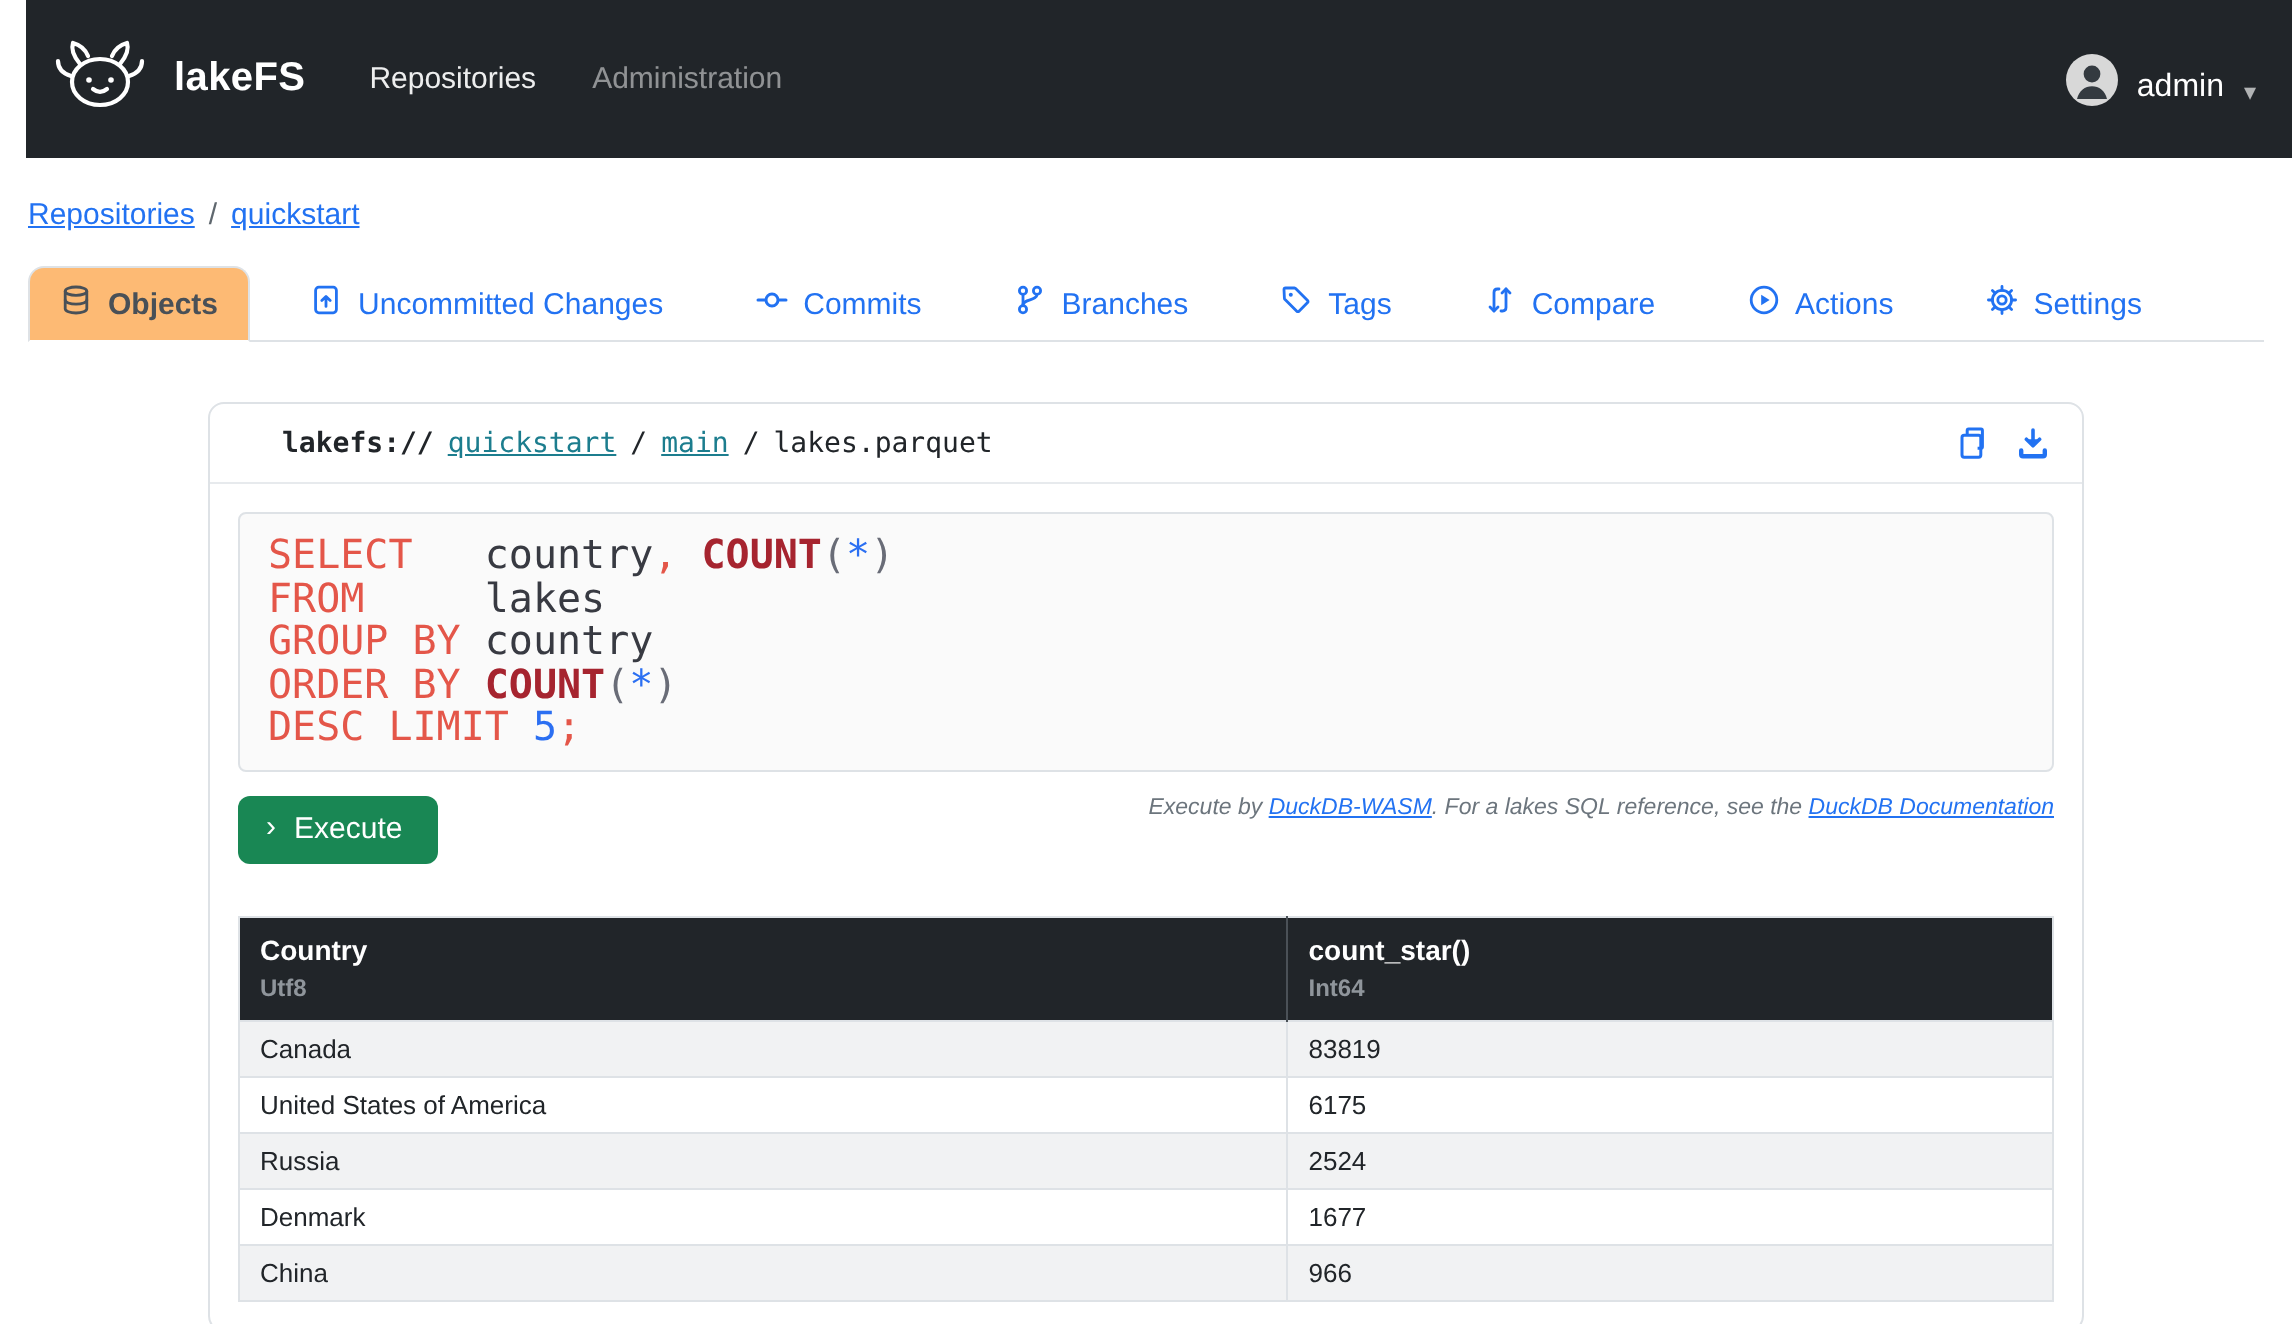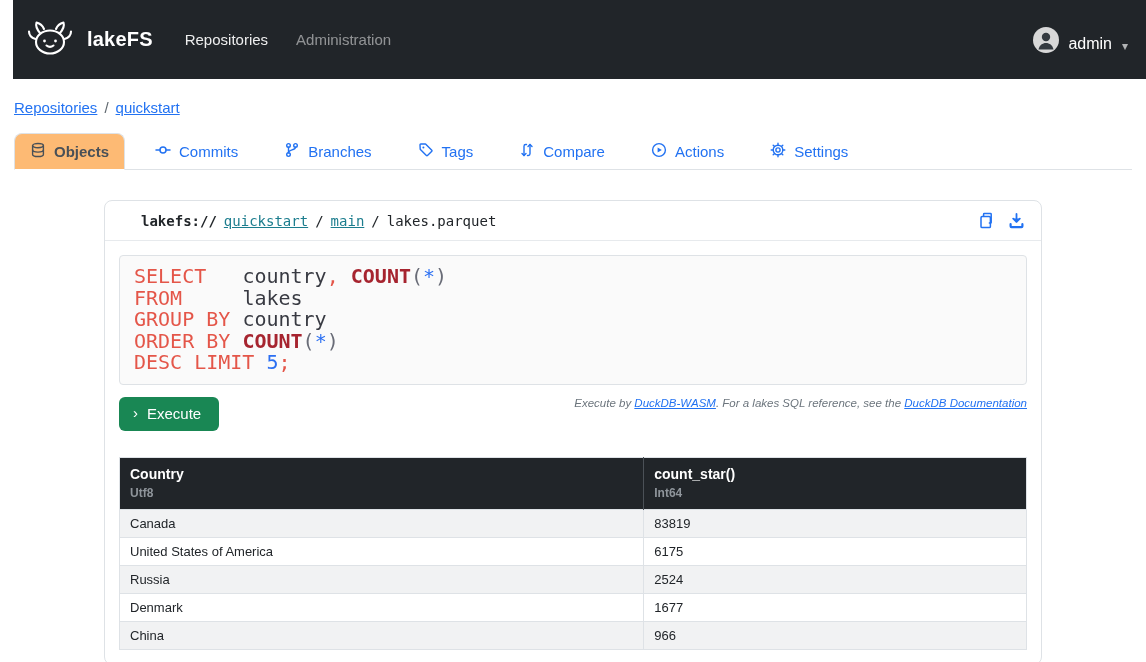--- a/index.html
+++ b/index.html
@@ -123,20 +123,29 @@
 <ul class="tabs">
   <li class="tab active">
     <span>
       <svg width="16" height="16" viewBox="0 0 16 16" fill="none" stroke="currentColor" stroke-width="1.4" stroke-linecap="round">
         <ellipse cx="8" cy="3.6" rx="5.4" ry="2.1"></ellipse>
         <path d="M2.6 3.6v8.8c0 1.2 2.4 2.1 5.4 2.1s5.4-.9 5.4-2.1V3.6"></path>
         <path d="M2.6 8c0 1.2 2.4 2.1 5.4 2.1S13.4 9.2 13.4 8"></path>
       </svg>
     </span>
     <span>Objects</span>
+  </li>
+  <li class="tab">
+    <span>
+      <svg width="16" height="16" viewBox="0 0 16 16" fill="none" stroke="currentColor" stroke-width="1.4" stroke-linecap="round" stroke-linejoin="round">
+        <rect x="2.8" y="1.6" width="10.4" height="12.8" rx="1.6"></rect>
+        <path d="M8 11.2V6.4M5.9 8.3 8 6.2l2.1 2.1"></path>
+      </svg>
+    </span>
+    <span>Uncommitted Changes</span>
   </li>
   <li class="tab">
     <span>
       <svg width="16" height="16" viewBox="0 0 16 16" fill="none" stroke="currentColor" stroke-width="1.5" stroke-linecap="round">
         <circle cx="8" cy="8" r="3"></circle>
         <path d="M1 8h3.6M11.4 8H15"></path>
       </svg>
     </span>
     <span>Commits</span>
   </li>

